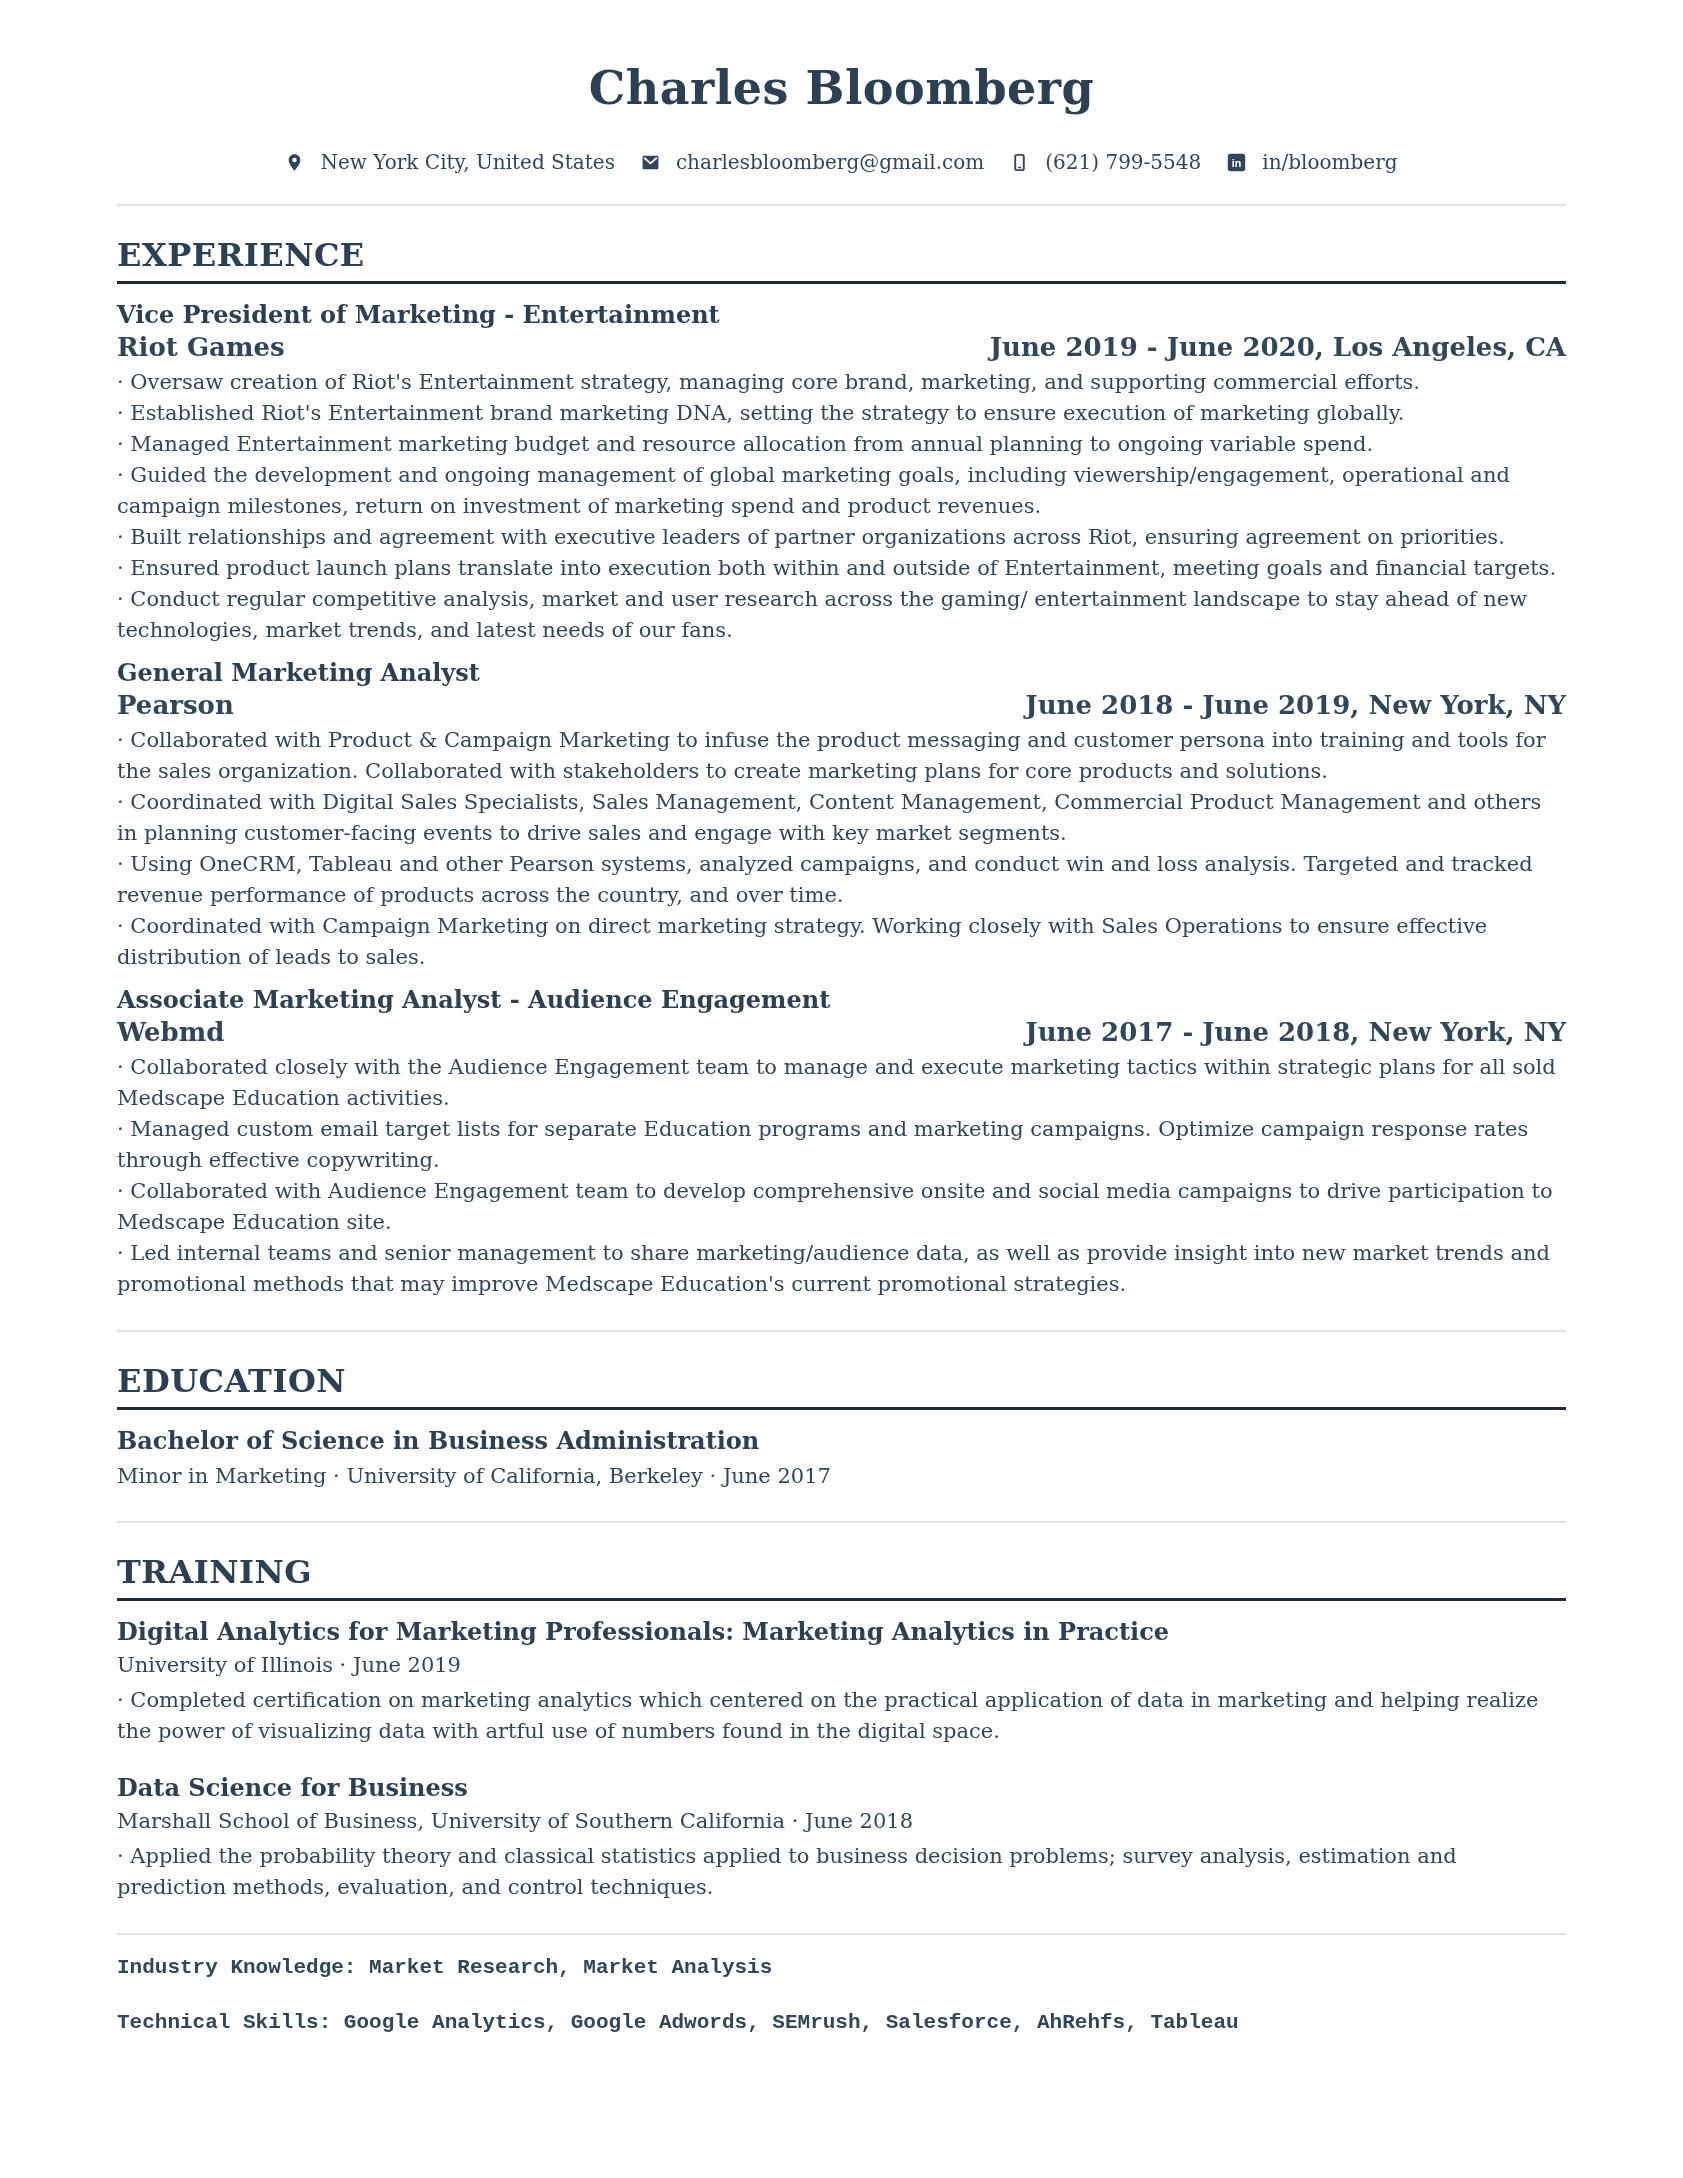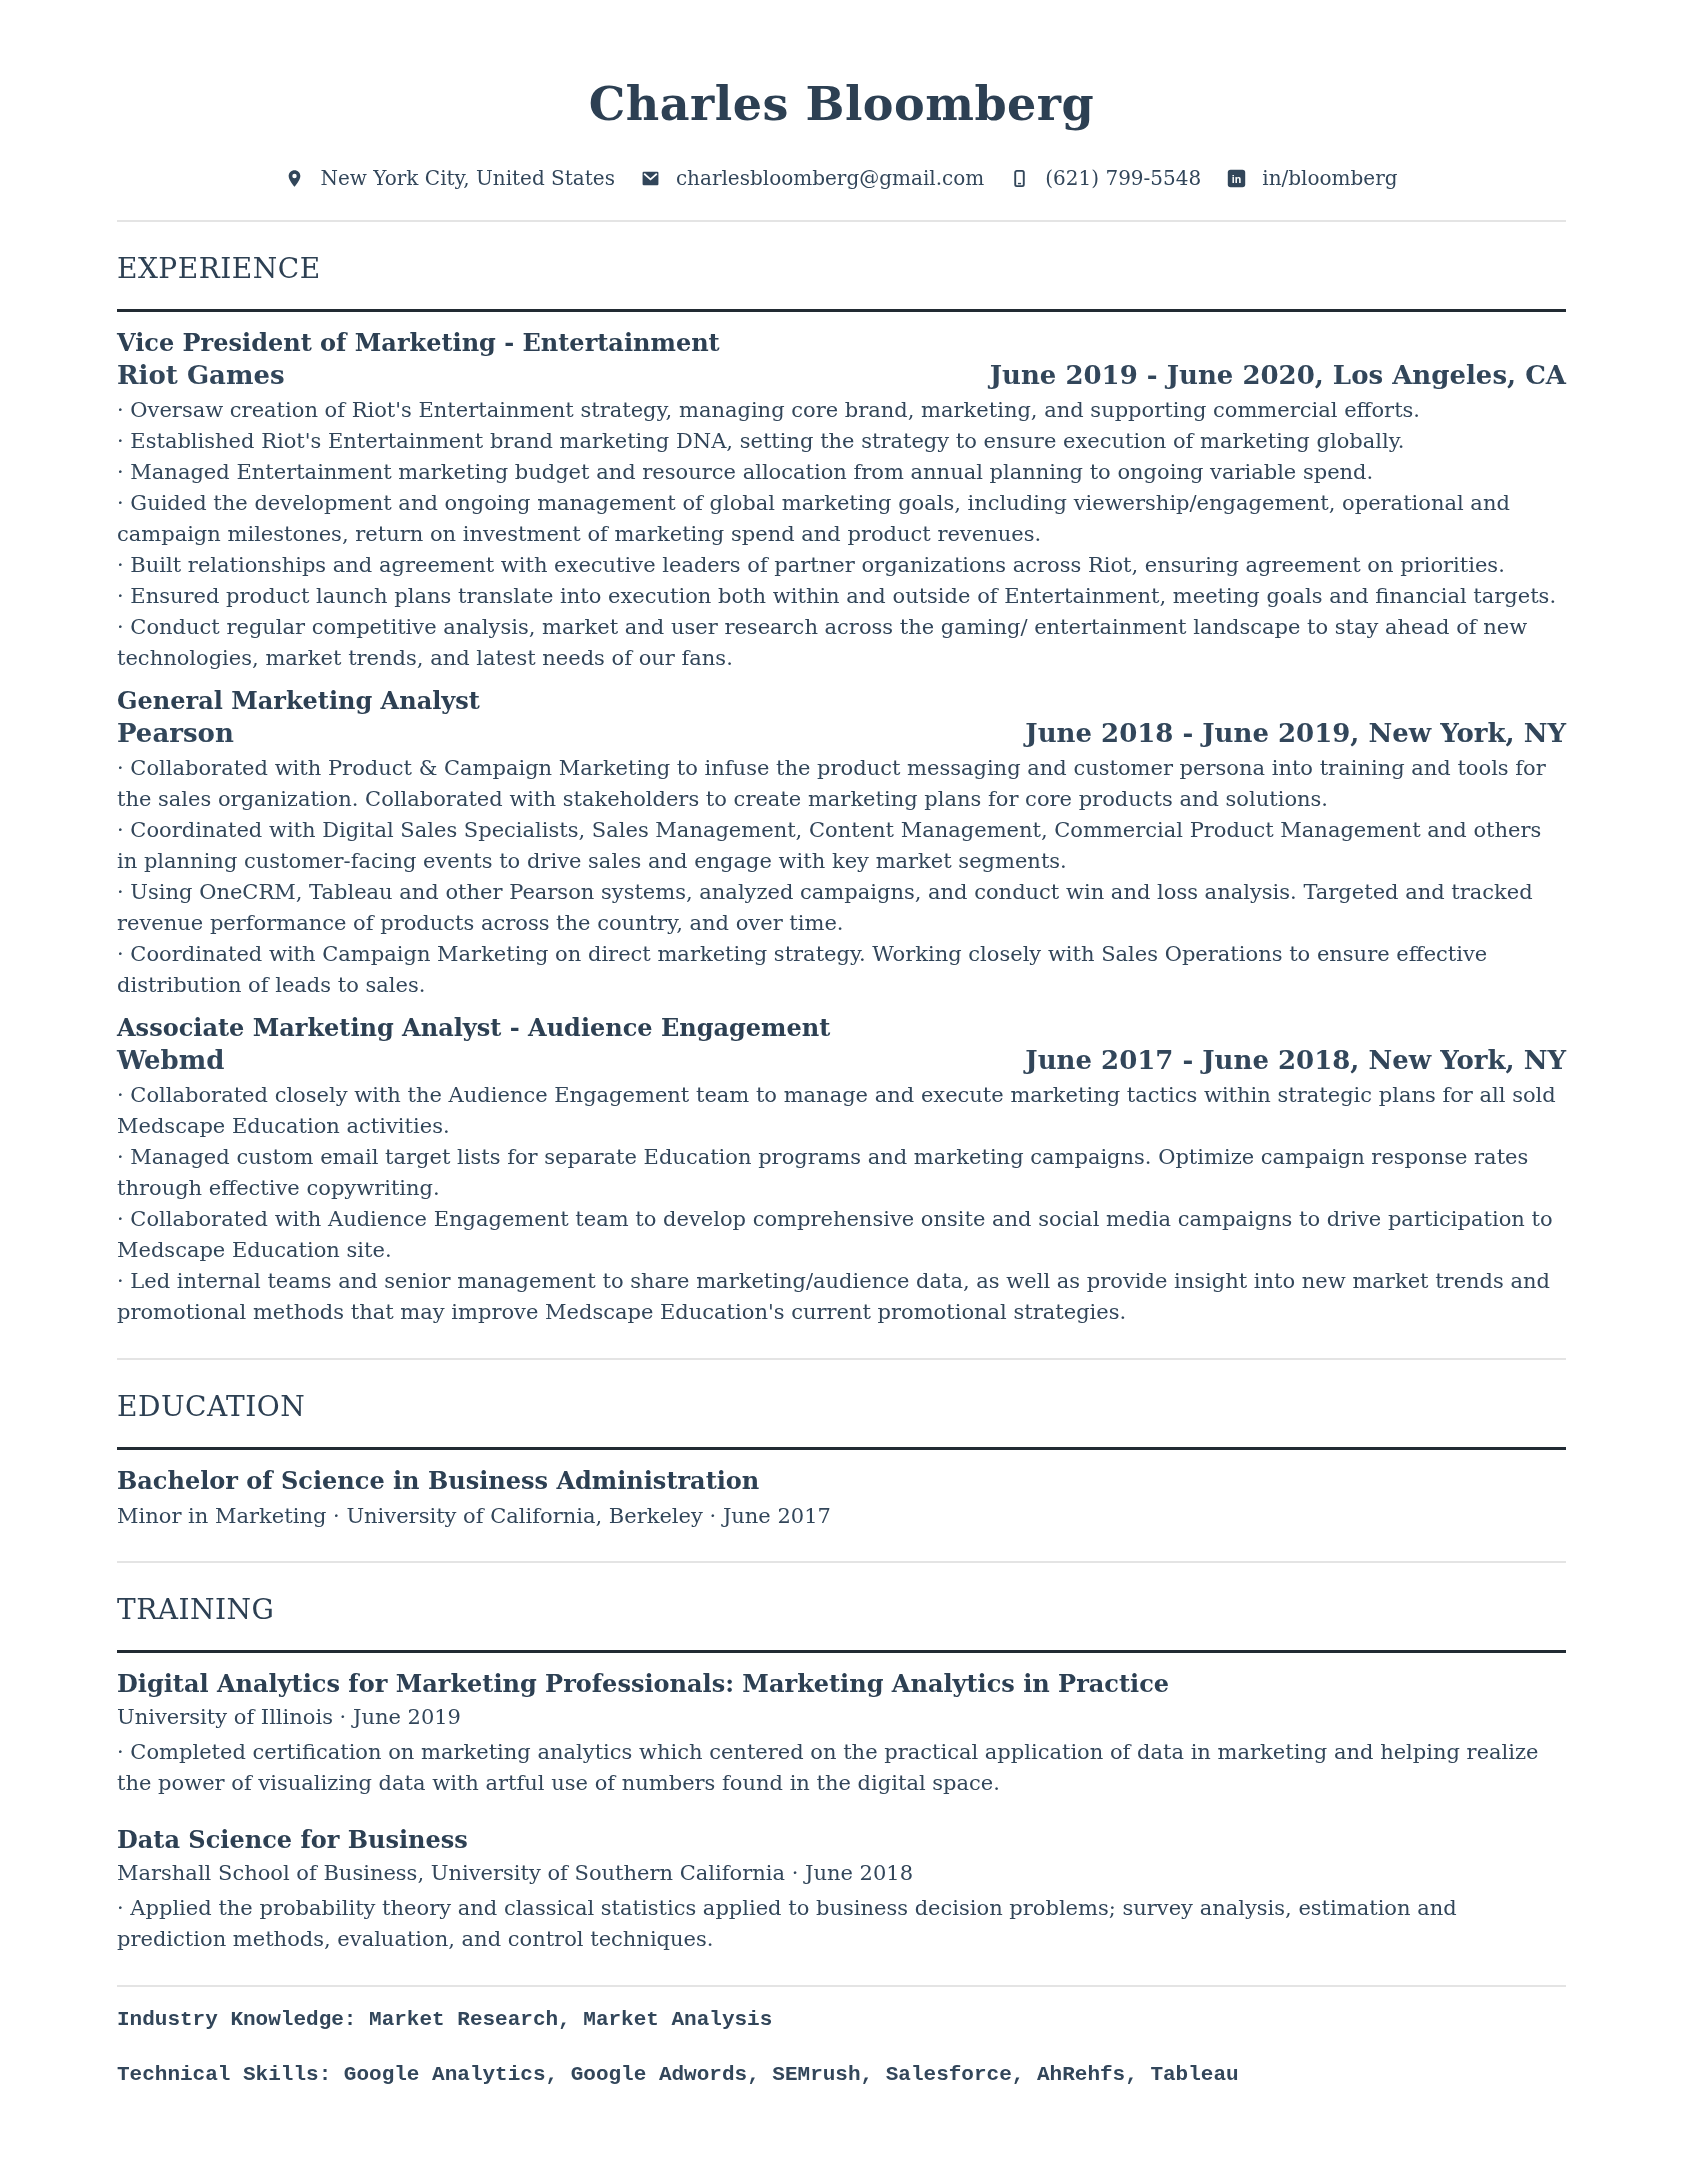--- a/index.html
+++ b/index.html
@@ -13,44 +13,44 @@
   html,body{margin:0;padding:0;}
   body{
     width:1683px;height:2178px;overflow:hidden;
     background:var(--page-bg);
     font-family:"DejaVu Serif","Liberation Serif",serif;
     color:var(--text);
   }
   .page{width:1683px;height:2178px;padding:0 117px;}
   
   .name{
-    margin:16px;padding-top:61px;
+    margin:0;padding-top:61px;
     text-align:center;
     font-size:46px;line-height:1.2;font-weight:bold;
     color:var(--heading);
     letter-spacing:0.5px;
   }
   .contact-row{
     margin-top:34px;
     display:flex;justify-content:center;align-items:center;gap:26px;
     font-size:20px;
   }
   .contact-item{display:inline-flex;align-items:center;gap:16px;white-space:nowrap;}
   .contact-item svg{display:block;}
   
   .section-divider{
     border:none;border-top:2px solid var(--divider);
     margin:30px 0 0 0;
   }
   .top-divider{margin-top:30px;}
   
   h2.section-heading{
-    font-size:28px;font-weight:normal;color:var(--heading);
+    font-size:32px;font-weight:bold;color:var(--heading);
     letter-spacing:0.5px;
-    margin:30px 0 10px 0;padding-bottom:24px;
+    margin:30px 0 10px 0;padding-bottom:7px;
     border-bottom:3px solid var(--underline);
   }
   
   .job{margin-top:12px;}
   .job:first-of-type{margin-top:16px;}
   .job-title{margin:0;font-size:24px;font-weight:bold;color:var(--heading);}
   .job-meta{
     display:flex;justify-content:space-between;align-items:baseline;
     margin-top:3px;font-size:26px;font-weight:bold;
   }

